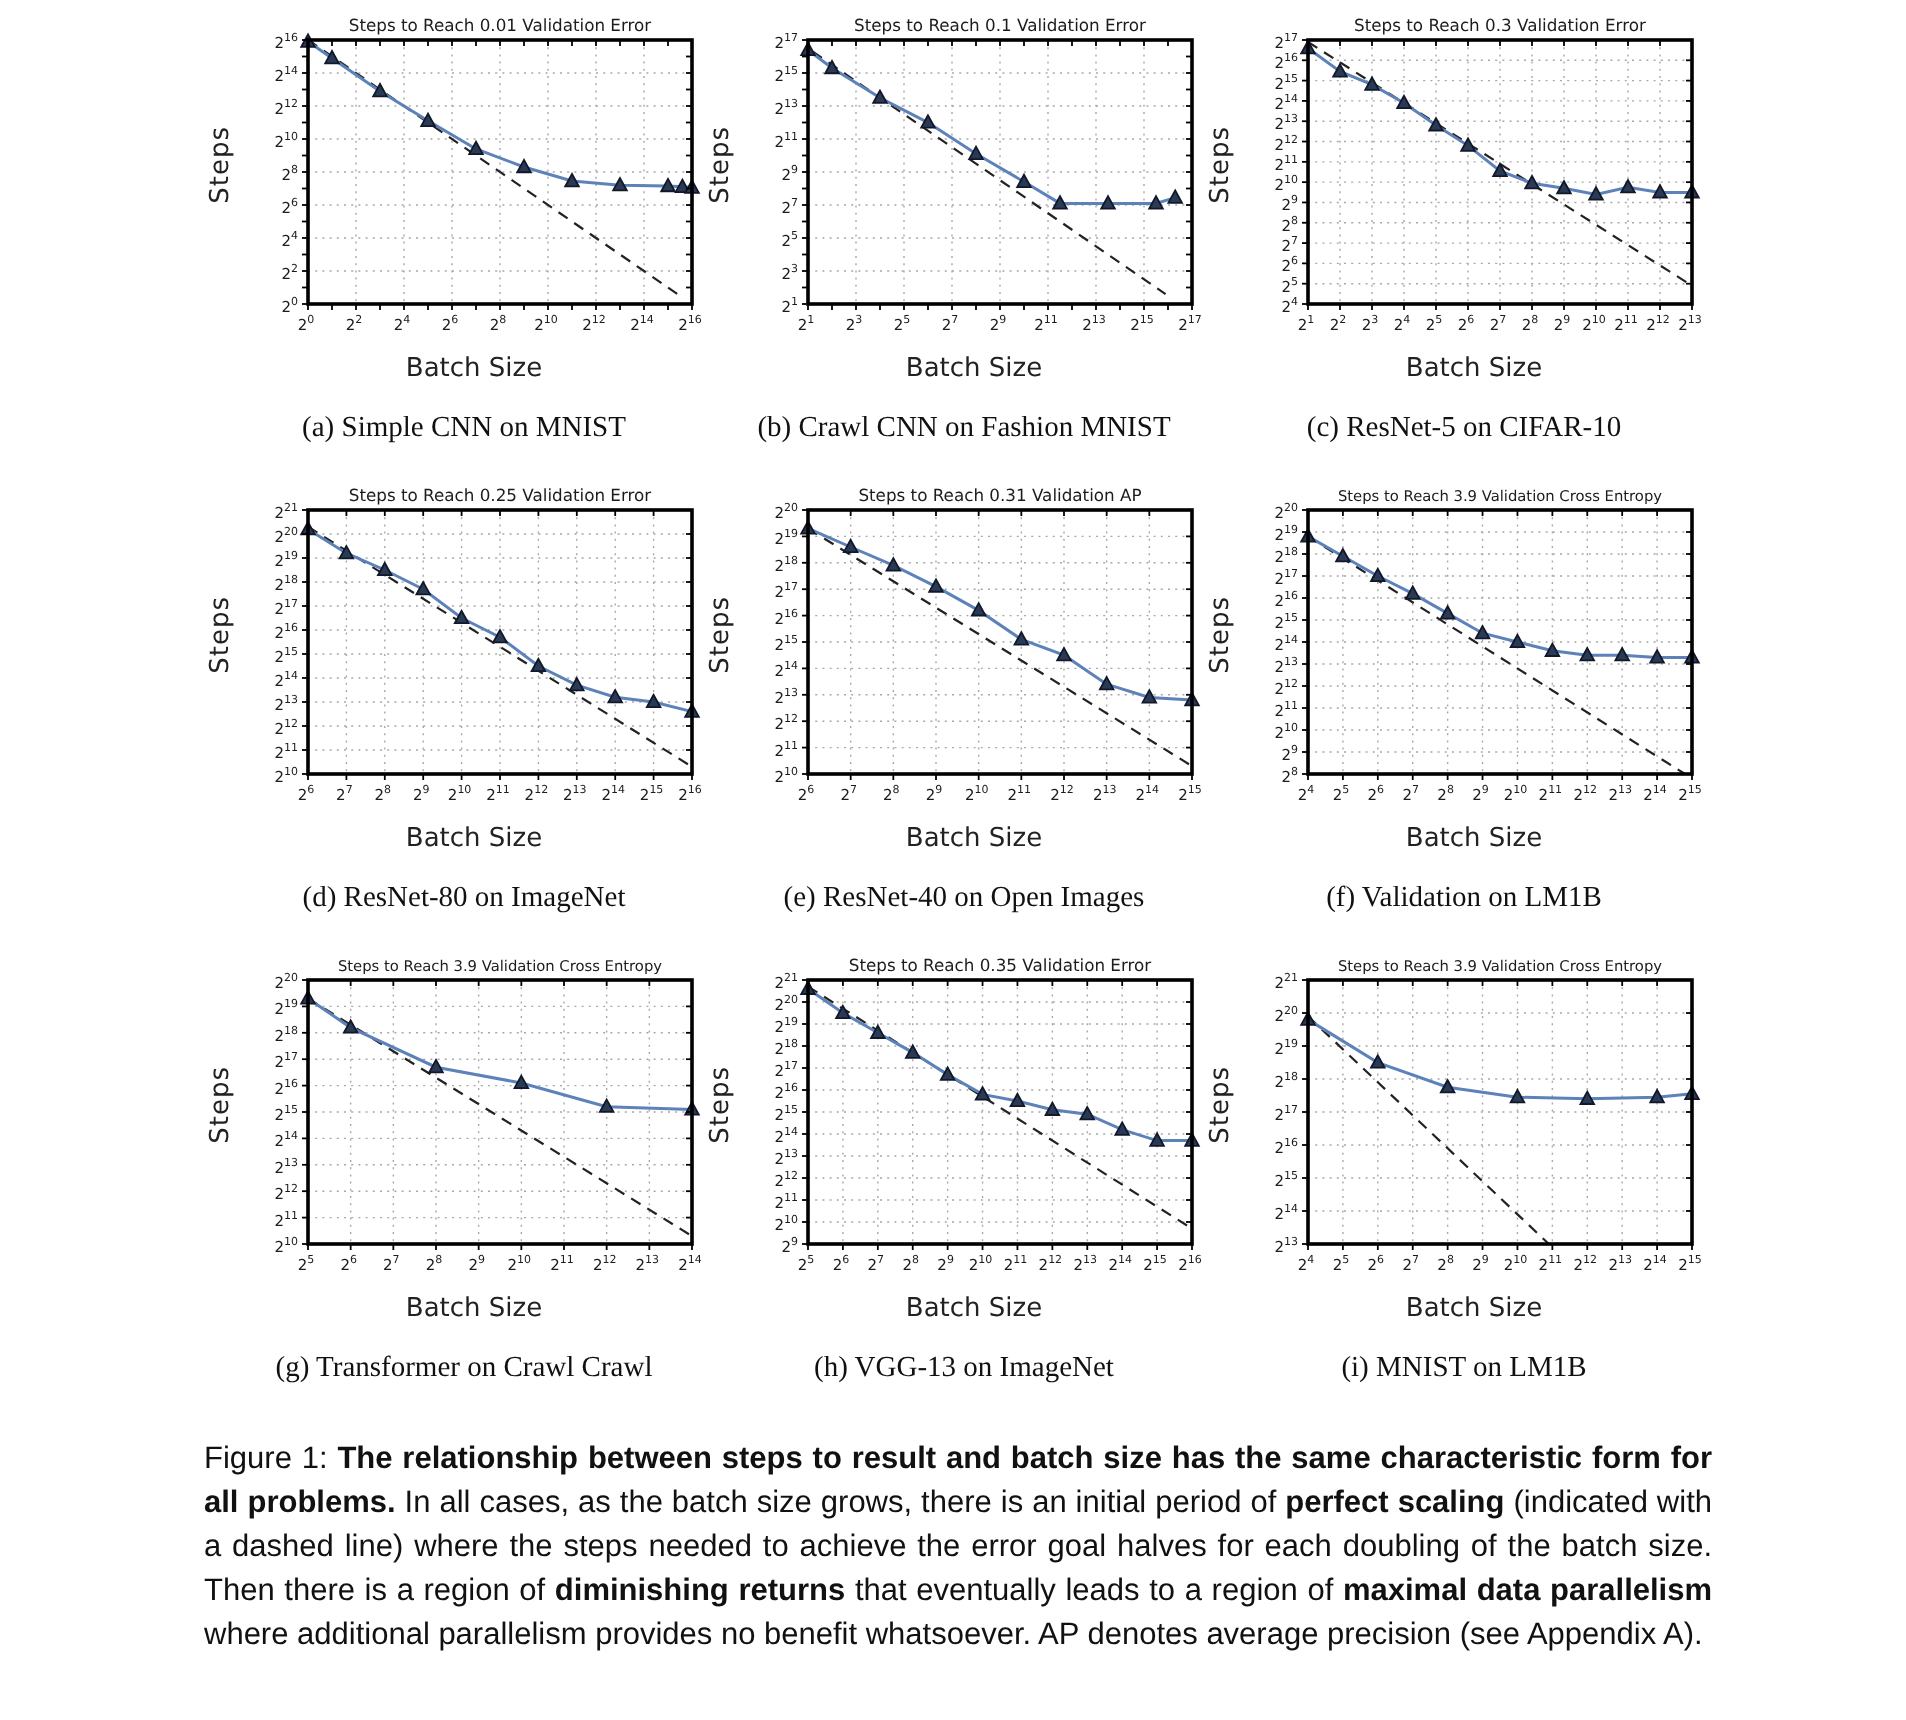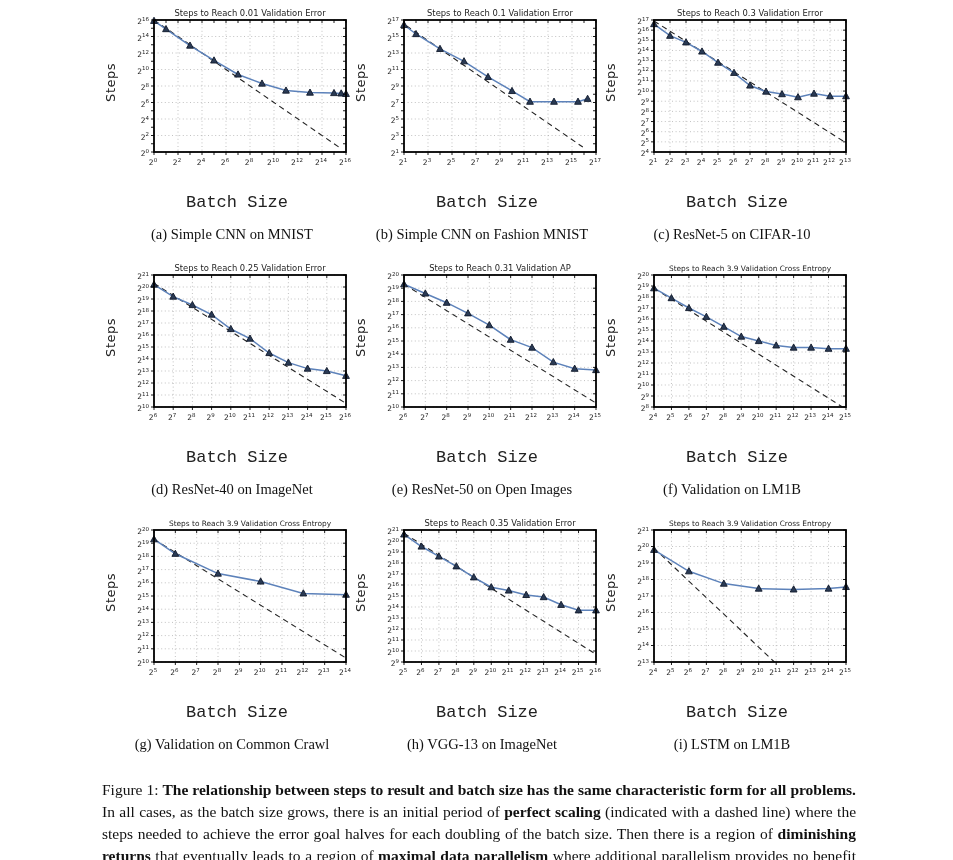--- a/index.html
+++ b/index.html
@@ -3,23 +3,23 @@
 <meta charset="utf-8">
 <style>
   html,body{margin:0;padding:0;background:#ffffff;width:953px;height:860px;overflow:hidden;}
   body{font-family:"DejaVu Sans",sans-serif;color:#1a1a1a;}
   .fig-wrap{position:absolute;left:102px;top:6px;width:756px;}
   .grid{display:grid;grid-template-columns:repeat(3,250px);grid-row-gap:18px;}
   .cell{display:flex;flex-direction:column;align-items:center;}
   .chartrow{display:flex;align-items:center;}
   .ylab{width:15px;display:flex;align-items:center;justify-content:center;}
   .ylab span{writing-mode:vertical-rl;transform:rotate(180deg);font-size:13px;color:#222;letter-spacing:.5px;margin-bottom:18px;}
-  .xlab{font-size:17px;color:#222;margin-top:17px;margin-left:20px;font-family:Liberation Mono, monospace;}
+  .xlab{font-size:13px;color:#222;margin-top:1px;margin-left:20px;}
   .subcap{font-family:"Liberation Serif",serif;font-size:14.5px;color:#111;margin-top:14px;margin-left:10px;white-space:nowrap;}
-  .figcap{font-family:Liberation Serif, serif;font-size:15.5px;line-height:1.42;text-align:justify;color:#111;margin-top:26px;width:754px;}
+  .figcap{font-family:Liberation Sans, sans-serif;font-size:15.5px;line-height:1.42;text-align:justify;color:#111;margin-top:26px;width:754px;}
   .figcap b{font-weight:700;}
   svg{display:block;}
 </style>
 </head>
 <body>
 
 <div class="fig-wrap">
   <div class="grid">
       <div class="cell">
         <div class="chartrow">
@@ -271,21 +271,21 @@
             <text x="31" y="100.5" text-anchor="end" font-size="7.5" fill="#1c1c1c" font-family="&quot;DejaVu Sans&quot;,sans-serif">2<tspan dy="-3.5" font-size="5.5">7</tspan></text>
             <text x="31" y="84" text-anchor="end" font-size="7.5" fill="#1c1c1c" font-family="&quot;DejaVu Sans&quot;,sans-serif">2<tspan dy="-3.5" font-size="5.5">9</tspan></text>
             <text x="31" y="67.5" text-anchor="end" font-size="7.5" fill="#1c1c1c" font-family="&quot;DejaVu Sans&quot;,sans-serif">2<tspan dy="-3.5" font-size="5.5">11</tspan></text>
             <text x="31" y="51" text-anchor="end" font-size="7.5" fill="#1c1c1c" font-family="&quot;DejaVu Sans&quot;,sans-serif">2<tspan dy="-3.5" font-size="5.5">13</tspan></text>
             <text x="31" y="34.5" text-anchor="end" font-size="7.5" fill="#1c1c1c" font-family="&quot;DejaVu Sans&quot;,sans-serif">2<tspan dy="-3.5" font-size="5.5">15</tspan></text>
             <text x="31" y="18" text-anchor="end" font-size="7.5" fill="#1c1c1c" font-family="&quot;DejaVu Sans&quot;,sans-serif">2<tspan dy="-3.5" font-size="5.5">17</tspan></text>
             <text x="132" y="9.5" text-anchor="middle" font-size="8.4" fill="#1c1c1c" font-family="&quot;DejaVu Sans&quot;,sans-serif">Steps to Reach 0.1 Validation Error</text>
           </svg>
         </div>
         <div class="xlab">Batch Size</div>
-        <div class="subcap">(b) Simple CNN on Fashion MNIST</div>
+        <div class="subcap">(b) Crawl CNN on Fashion MNIST</div>
       </div>
       <div class="cell">
         <div class="chartrow">
           <div class="ylab">
             <span>Steps</span>
           </div>
           <svg width="234" height="170" viewBox="0 0 234 170">
             <line x1="36" y1="14" x2="36" y2="146" stroke="#a8a8a8" stroke-width="0.7" stroke-dasharray="1 2.6"></line>
             <line x1="52" y1="14" x2="52" y2="146" stroke="#a8a8a8" stroke-width="0.7" stroke-dasharray="1 2.6"></line>
             <line x1="68" y1="14" x2="68" y2="146" stroke="#a8a8a8" stroke-width="0.7" stroke-dasharray="1 2.6"></line>
@@ -525,21 +525,21 @@
             <text x="31" y="78" text-anchor="end" font-size="7.5" fill="#1c1c1c" font-family="&quot;DejaVu Sans&quot;,sans-serif">2<tspan dy="-3.5" font-size="5.5">16</tspan></text>
             <text x="31" y="66" text-anchor="end" font-size="7.5" fill="#1c1c1c" font-family="&quot;DejaVu Sans&quot;,sans-serif">2<tspan dy="-3.5" font-size="5.5">17</tspan></text>
             <text x="31" y="54" text-anchor="end" font-size="7.5" fill="#1c1c1c" font-family="&quot;DejaVu Sans&quot;,sans-serif">2<tspan dy="-3.5" font-size="5.5">18</tspan></text>
             <text x="31" y="42" text-anchor="end" font-size="7.5" fill="#1c1c1c" font-family="&quot;DejaVu Sans&quot;,sans-serif">2<tspan dy="-3.5" font-size="5.5">19</tspan></text>
             <text x="31" y="30" text-anchor="end" font-size="7.5" fill="#1c1c1c" font-family="&quot;DejaVu Sans&quot;,sans-serif">2<tspan dy="-3.5" font-size="5.5">20</tspan></text>
             <text x="31" y="18" text-anchor="end" font-size="7.5" fill="#1c1c1c" font-family="&quot;DejaVu Sans&quot;,sans-serif">2<tspan dy="-3.5" font-size="5.5">21</tspan></text>
             <text x="132" y="9.5" text-anchor="middle" font-size="8.4" fill="#1c1c1c" font-family="&quot;DejaVu Sans&quot;,sans-serif">Steps to Reach 0.25 Validation Error</text>
           </svg>
         </div>
         <div class="xlab">Batch Size</div>
-        <div class="subcap">(d) ResNet-40 on ImageNet</div>
+        <div class="subcap">(d) ResNet-80 on ImageNet</div>
       </div>
       <div class="cell">
         <div class="chartrow">
           <div class="ylab">
             <span>Steps</span>
           </div>
           <svg width="234" height="170" viewBox="0 0 234 170">
             <line x1="36" y1="14" x2="36" y2="146" stroke="#a8a8a8" stroke-width="0.7" stroke-dasharray="1 2.6"></line>
             <line x1="57.33333333333333" y1="14" x2="57.33333333333333" y2="146" stroke="#a8a8a8" stroke-width="0.7" stroke-dasharray="1 2.6"></line>
             <line x1="78.66666666666666" y1="14" x2="78.66666666666666" y2="146" stroke="#a8a8a8" stroke-width="0.7" stroke-dasharray="1 2.6"></line>
@@ -634,21 +634,21 @@
             <text x="31" y="84" text-anchor="end" font-size="7.5" fill="#1c1c1c" font-family="&quot;DejaVu Sans&quot;,sans-serif">2<tspan dy="-3.5" font-size="5.5">15</tspan></text>
             <text x="31" y="70.8" text-anchor="end" font-size="7.5" fill="#1c1c1c" font-family="&quot;DejaVu Sans&quot;,sans-serif">2<tspan dy="-3.5" font-size="5.5">16</tspan></text>
             <text x="31" y="57.60000000000001" text-anchor="end" font-size="7.5" fill="#1c1c1c" font-family="&quot;DejaVu Sans&quot;,sans-serif">2<tspan dy="-3.5" font-size="5.5">17</tspan></text>
             <text x="31" y="44.39999999999999" text-anchor="end" font-size="7.5" fill="#1c1c1c" font-family="&quot;DejaVu Sans&quot;,sans-serif">2<tspan dy="-3.5" font-size="5.5">18</tspan></text>
             <text x="31" y="31.200000000000003" text-anchor="end" font-size="7.5" fill="#1c1c1c" font-family="&quot;DejaVu Sans&quot;,sans-serif">2<tspan dy="-3.5" font-size="5.5">19</tspan></text>
             <text x="31" y="18" text-anchor="end" font-size="7.5" fill="#1c1c1c" font-family="&quot;DejaVu Sans&quot;,sans-serif">2<tspan dy="-3.5" font-size="5.5">20</tspan></text>
             <text x="132" y="9.5" text-anchor="middle" font-size="8.4" fill="#1c1c1c" font-family="&quot;DejaVu Sans&quot;,sans-serif">Steps to Reach 0.31 Validation AP</text>
           </svg>
         </div>
         <div class="xlab">Batch Size</div>
-        <div class="subcap">(e) ResNet-50 on Open Images</div>
+        <div class="subcap">(e) ResNet-40 on Open Images</div>
       </div>
       <div class="cell">
         <div class="chartrow">
           <div class="ylab">
             <span>Steps</span>
           </div>
           <svg width="234" height="170" viewBox="0 0 234 170">
             <line x1="36" y1="14" x2="36" y2="146" stroke="#a8a8a8" stroke-width="0.7" stroke-dasharray="1 2.6"></line>
             <line x1="53.45454545454545" y1="14" x2="53.45454545454545" y2="146" stroke="#a8a8a8" stroke-width="0.7" stroke-dasharray="1 2.6"></line>
             <line x1="70.9090909090909" y1="14" x2="70.9090909090909" y2="146" stroke="#a8a8a8" stroke-width="0.7" stroke-dasharray="1 2.6"></line>
@@ -866,21 +866,21 @@
             <text x="31" y="84" text-anchor="end" font-size="7.5" fill="#1c1c1c" font-family="&quot;DejaVu Sans&quot;,sans-serif">2<tspan dy="-3.5" font-size="5.5">15</tspan></text>
             <text x="31" y="70.8" text-anchor="end" font-size="7.5" fill="#1c1c1c" font-family="&quot;DejaVu Sans&quot;,sans-serif">2<tspan dy="-3.5" font-size="5.5">16</tspan></text>
             <text x="31" y="57.60000000000001" text-anchor="end" font-size="7.5" fill="#1c1c1c" font-family="&quot;DejaVu Sans&quot;,sans-serif">2<tspan dy="-3.5" font-size="5.5">17</tspan></text>
             <text x="31" y="44.39999999999999" text-anchor="end" font-size="7.5" fill="#1c1c1c" font-family="&quot;DejaVu Sans&quot;,sans-serif">2<tspan dy="-3.5" font-size="5.5">18</tspan></text>
             <text x="31" y="31.200000000000003" text-anchor="end" font-size="7.5" fill="#1c1c1c" font-family="&quot;DejaVu Sans&quot;,sans-serif">2<tspan dy="-3.5" font-size="5.5">19</tspan></text>
             <text x="31" y="18" text-anchor="end" font-size="7.5" fill="#1c1c1c" font-family="&quot;DejaVu Sans&quot;,sans-serif">2<tspan dy="-3.5" font-size="5.5">20</tspan></text>
             <text x="132" y="9.5" text-anchor="middle" font-size="7.4" fill="#1c1c1c" font-family="&quot;DejaVu Sans&quot;,sans-serif">Steps to Reach 3.9 Validation Cross Entropy</text>
           </svg>
         </div>
         <div class="xlab">Batch Size</div>
-        <div class="subcap">(g) Validation on Common Crawl</div>
+        <div class="subcap">(g) Transformer on Crawl Crawl</div>
       </div>
       <div class="cell">
         <div class="chartrow">
           <div class="ylab">
             <span>Steps</span>
           </div>
           <svg width="234" height="170" viewBox="0 0 234 170">
             <line x1="36" y1="14" x2="36" y2="146" stroke="#a8a8a8" stroke-width="0.7" stroke-dasharray="1 2.6"></line>
             <line x1="53.45454545454545" y1="14" x2="53.45454545454545" y2="146" stroke="#a8a8a8" stroke-width="0.7" stroke-dasharray="1 2.6"></line>
             <line x1="70.9090909090909" y1="14" x2="70.9090909090909" y2="146" stroke="#a8a8a8" stroke-width="0.7" stroke-dasharray="1 2.6"></line>
@@ -1099,17 +1099,17 @@
             <text x="31" y="100.5" text-anchor="end" font-size="7.5" fill="#1c1c1c" font-family="&quot;DejaVu Sans&quot;,sans-serif">2<tspan dy="-3.5" font-size="5.5">16</tspan></text>
             <text x="31" y="84" text-anchor="end" font-size="7.5" fill="#1c1c1c" font-family="&quot;DejaVu Sans&quot;,sans-serif">2<tspan dy="-3.5" font-size="5.5">17</tspan></text>
             <text x="31" y="67.5" text-anchor="end" font-size="7.5" fill="#1c1c1c" font-family="&quot;DejaVu Sans&quot;,sans-serif">2<tspan dy="-3.5" font-size="5.5">18</tspan></text>
             <text x="31" y="51" text-anchor="end" font-size="7.5" fill="#1c1c1c" font-family="&quot;DejaVu Sans&quot;,sans-serif">2<tspan dy="-3.5" font-size="5.5">19</tspan></text>
             <text x="31" y="34.5" text-anchor="end" font-size="7.5" fill="#1c1c1c" font-family="&quot;DejaVu Sans&quot;,sans-serif">2<tspan dy="-3.5" font-size="5.5">20</tspan></text>
             <text x="31" y="18" text-anchor="end" font-size="7.5" fill="#1c1c1c" font-family="&quot;DejaVu Sans&quot;,sans-serif">2<tspan dy="-3.5" font-size="5.5">21</tspan></text>
             <text x="132" y="9.5" text-anchor="middle" font-size="7.4" fill="#1c1c1c" font-family="&quot;DejaVu Sans&quot;,sans-serif">Steps to Reach 3.9 Validation Cross Entropy</text>
           </svg>
         </div>
         <div class="xlab">Batch Size</div>
-        <div class="subcap">(i) LSTM on LM1B</div>
+        <div class="subcap">(i) MNIST on LM1B</div>
       </div>
     </div>
   <p class="figcap"><span>Figure 1: </span><b>The relationship between steps to result and batch size has the same characteristic form for all problems.</b><span> In all cases, as the batch size grows, there is an initial period of </span><b>perfect scaling</b><span> (indicated with a dashed line) where the steps needed to achieve the error goal halves for each doubling of the batch size. Then there is a region of </span><b>diminishing returns</b><span> that eventually leads to a region of </span><b>maximal data parallelism</b><span> where additional parallelism provides no benefit whatsoever. AP denotes average precision (see Appendix A).</span></p>
 </div>
 
 </body></html>

